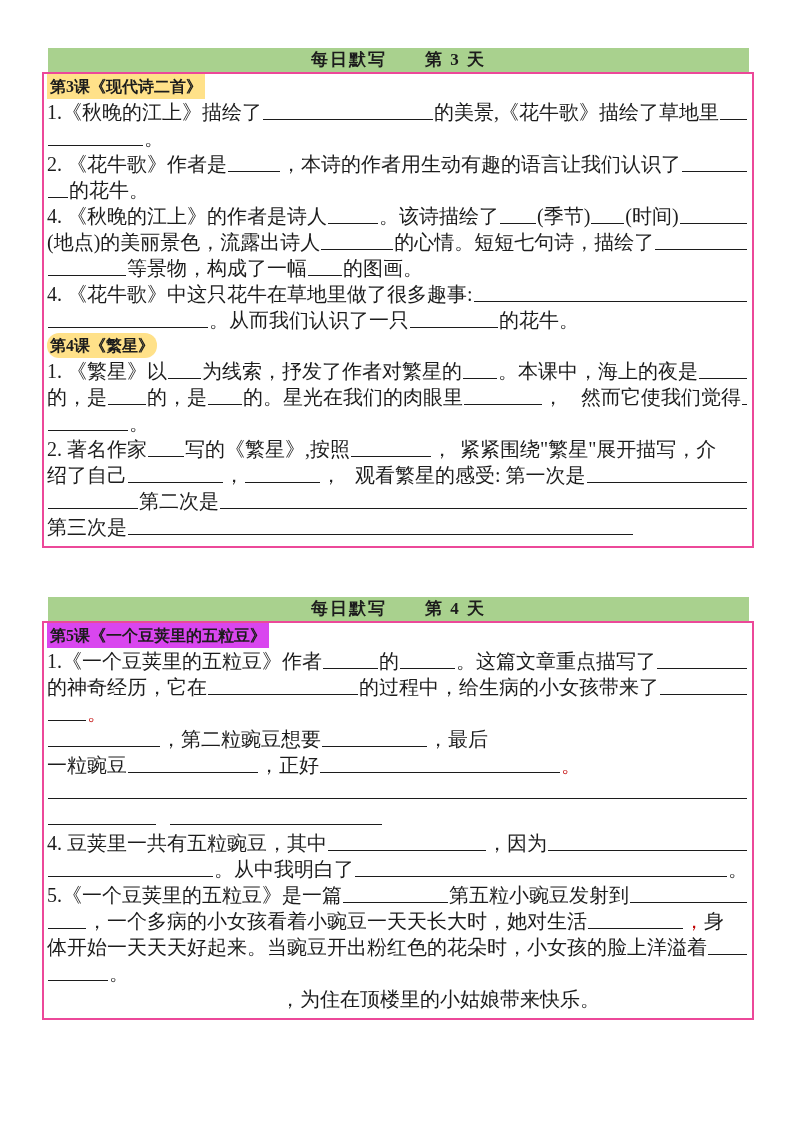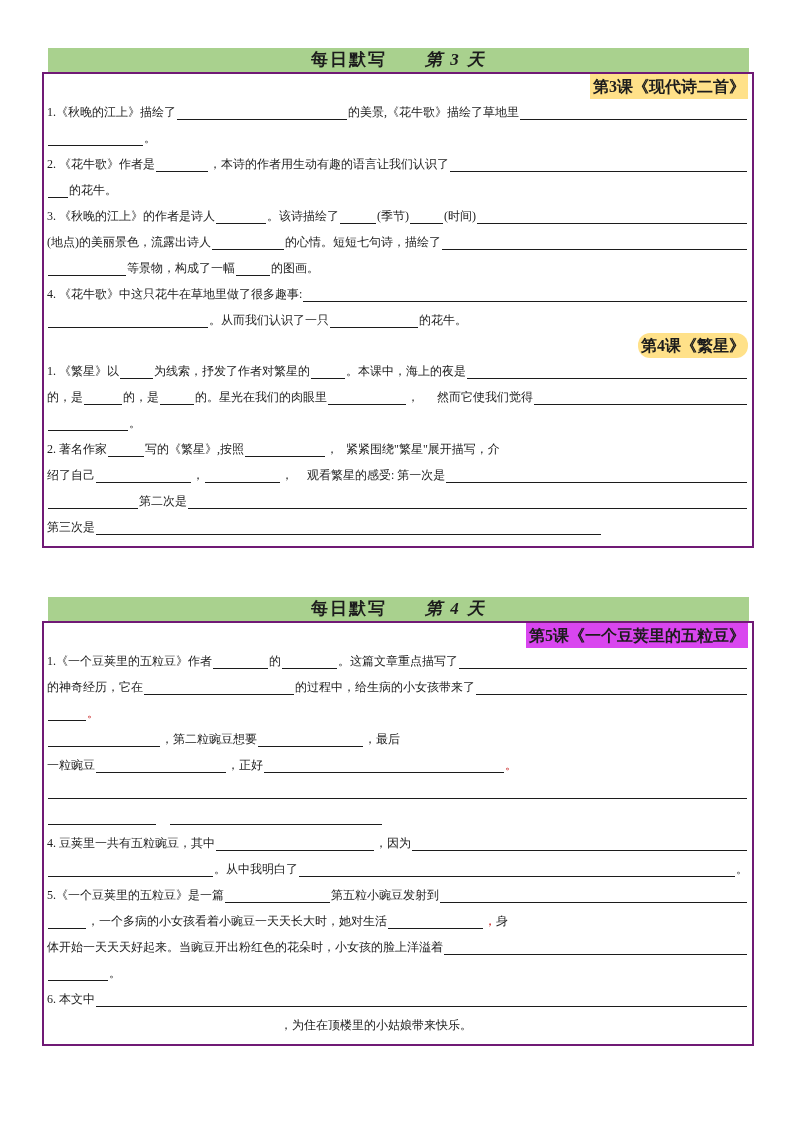--- a/index.html
+++ b/index.html
@@ -10,33 +10,33 @@
     position:relative;
   }
   .page{position:absolute;left:0;top:0;width:793px;height:1122px;background:#fff;}
   .sheet{margin-left:42px;width:712px;box-sizing:border-box;}
   .sheet + .sheet{margin-top:49px;border-radius:27px;}
   .green-header{
     margin-left:6px;width:701px;height:24px;line-height:24px;
     box-sizing:border-box;text-align:center;font-weight:bold;font-size:17px;
     letter-spacing:2px;
   }
-  .green-header .hdr-right{display:inline-block;padding-left:38px;font-style:italic;}
+  .green-header .hdr-right{display:inline-block;padding-left:38px;}
   .box{
-    border:2px solid #701a75;box-sizing:border-box;width:712px;
-    padding:0 4px 6px 3px;background:#fff;text-align:right;
+    border:2px solid #ec4899;box-sizing:border-box;width:712px;
+    padding:0 4px 6px 3px;background:#fff;
   }
   .lesson-row{height:25px;line-height:25px;overflow:hidden;}
   .hl{
     display:inline-block;height:25px;line-height:25px;
     font-weight:bold;font-size:16px;padding:0 3px;
   }
   .line{
     display:flex;align-items:flex-end;height:26px;overflow:hidden;
-    font-size:12px;white-space:pre;
+    font-size:20px;white-space:pre;
   }
   .line .t{line-height:26px;flex-shrink:0;}
   .blank{
     display:inline-block;height:0;border-bottom:1.4px solid #1c1c1c;
     margin:0 1px 5px 1px;flex-shrink:0;
   }
   .blank.fill{flex:1 1 auto;}
   .spacer{display:inline-block;height:1px;flex-shrink:0;}
   .red{color:#c00000;}
 </style>
@@ -50,21 +50,21 @@
     <div class="green-header" style="background: rgb(169, 209, 142);">
       <span class="hdr-left">每日默写</span><span class="hdr-right">第 3 天</span>
     </div>
     <div class="box">
       <div class="blocks">
           <div class="lesson-row"><span class="hl" style="background: rgb(255, 225, 137);">第3课《现代诗二首》</span></div>
           <div class="line"><span class="t">1.《秋晚的江上》描绘了</span><span class="blank" style="width: 170px;"></span><span class="t">的美景,《花牛歌》描绘了草地里</span><span class="blank fill"></span></div>
           <div class="line"><span class="blank" style="width: 95px;"></span><span class="t">。</span></div>
           <div class="line"><span class="t">2. 《花牛歌》作者是</span><span class="blank" style="width: 52px;"></span><span class="t">，本诗的作者用生动有趣的语言让我们认识了</span><span class="blank fill"></span></div>
           <div class="line"><span class="blank" style="width: 20px;"></span><span class="t">的花牛。</span></div>
-          <div class="line"><span class="t">3. 《秋晚的江上》的作者是诗人</span><span class="blank" style="width: 50px;"></span><span class="t">。该诗描绘了</span><span class="blank" style="width: 36px;"></span><span class="t">(季节)</span><span class="blank" style="width: 33px;"></span><span class="t">(时间)</span><span class="blank fill"></span></div>
+          <div class="line"><span class="t">4. 《秋晚的江上》的作者是诗人</span><span class="blank" style="width: 50px;"></span><span class="t">。该诗描绘了</span><span class="blank" style="width: 36px;"></span><span class="t">(季节)</span><span class="blank" style="width: 33px;"></span><span class="t">(时间)</span><span class="blank fill"></span></div>
           <div class="line"><span class="t">(地点)的美丽景色，流露出诗人</span><span class="blank" style="width: 72px;"></span><span class="t">的心情。短短七句诗，描绘了</span><span class="blank fill"></span></div>
           <div class="line"><span class="blank" style="width: 78px;"></span><span class="t">等景物，构成了一幅</span><span class="blank" style="width: 34px;"></span><span class="t">的图画。</span></div>
           <div class="line"><span class="t">4. 《花牛歌》中这只花牛在草地里做了很多趣事:</span><span class="blank fill"></span></div>
           <div class="line"><span class="blank" style="width: 160px;"></span><span class="t">。从而我们认识了一只</span><span class="blank" style="width: 88px;"></span><span class="t">的花牛。</span></div>
           <div class="lesson-row"><span class="hl" style="background: rgb(255, 225, 137); border-radius: 12px;">第4课《繁星》</span></div>
           <div class="line"><span class="t">1. 《繁星》以</span><span class="blank" style="width: 33px;"></span><span class="t">为线索，抒发了作者对繁星的</span><span class="blank" style="width: 34px;"></span><span class="t">。本课中，海上的夜是</span><span class="blank fill"></span></div>
           <div class="line"><span class="t">的，是</span><span class="blank" style="width: 38px;"></span><span class="t">的，是</span><span class="blank" style="width: 34px;"></span><span class="t">的。星光在我们的肉眼里</span><span class="blank" style="width: 78px;"></span><span class="t">，</span><span class="spacer" style="width: 18px;"></span><span class="t">然而它使我们觉得</span><span class="blank fill"></span></div>
           <div class="line"><span class="blank" style="width: 80px;"></span><span class="t">。</span></div>
           <div class="line"><span class="t">2. 著名作家</span><span class="blank" style="width: 36px;"></span><span class="t">写的《繁星》,按照</span><span class="blank" style="width: 80px;"></span><span class="t">，</span><span class="spacer" style="width: 8px;"></span><span class="t">紧紧围绕"繁星"展开描写，介</span></div>
           <div class="line"><span class="t">绍了自己</span><span class="blank" style="width: 95px;"></span><span class="t">，</span><span class="blank" style="width: 75px;"></span><span class="t">，</span><span class="spacer" style="width: 14px;"></span><span class="t">观看繁星的感受: 第一次是</span><span class="blank fill"></span></div>
@@ -87,18 +87,17 @@
           <div class="line"><span class="blank" style="width: 112px;"></span><span class="t">，第二粒豌豆想要</span><span class="blank" style="width: 105px;"></span><span class="t">，最后</span></div>
           <div class="line"><span class="t">一粒豌豆</span><span class="blank" style="width: 130px;"></span><span class="t">，正好</span><span class="blank" style="width: 240px;"></span><span class="t red" style="color: rgb(192, 0, 0);">。</span></div>
           <div class="line"><span class="blank fill"></span></div>
           <div class="line"><span class="blank" style="width: 108px;"></span><span class="spacer" style="width: 12px;"></span><span class="blank" style="width: 212px;"></span></div>
           <div class="line"><span class="t">4. 豆荚里一共有五粒豌豆，其中</span><span class="blank" style="width: 158px;"></span><span class="t">，因为</span><span class="blank fill"></span></div>
           <div class="line"><span class="blank" style="width: 165px;"></span><span class="t">。从中我明白了</span><span class="blank fill"></span><span class="t">。</span></div>
           <div class="line"><span class="t">5.《一个豆荚里的五粒豆》是一篇</span><span class="blank" style="width: 105px;"></span><span class="t">第五粒小豌豆发射到</span><span class="blank fill"></span></div>
           <div class="line"><span class="blank" style="width: 38px;"></span><span class="t">，一个多病的小女孩看着小豌豆一天天长大时，她对生活</span><span class="blank" style="width: 95px;"></span><span class="t red" style="color: rgb(192, 0, 0);">，</span><span class="t">身</span></div>
           <div class="line"><span class="t">体开始一天天天好起来。当豌豆开出粉红色的花朵时，小女孩的脸上洋溢着</span><span class="blank fill"></span></div>
           <div class="line"><span class="blank" style="width: 60px;"></span><span class="t">。</span></div>
-          <div class="line"><span class="t">6. 本文中</span><span class="blank fill"></span></div>
           <div class="line"><span class="spacer" style="width: 233px;"></span><span class="t">，为住在顶楼里的小姑娘带来快乐。</span></div>
         </div>
     </div>
   </section>
 </div>
 
 </body></html>

